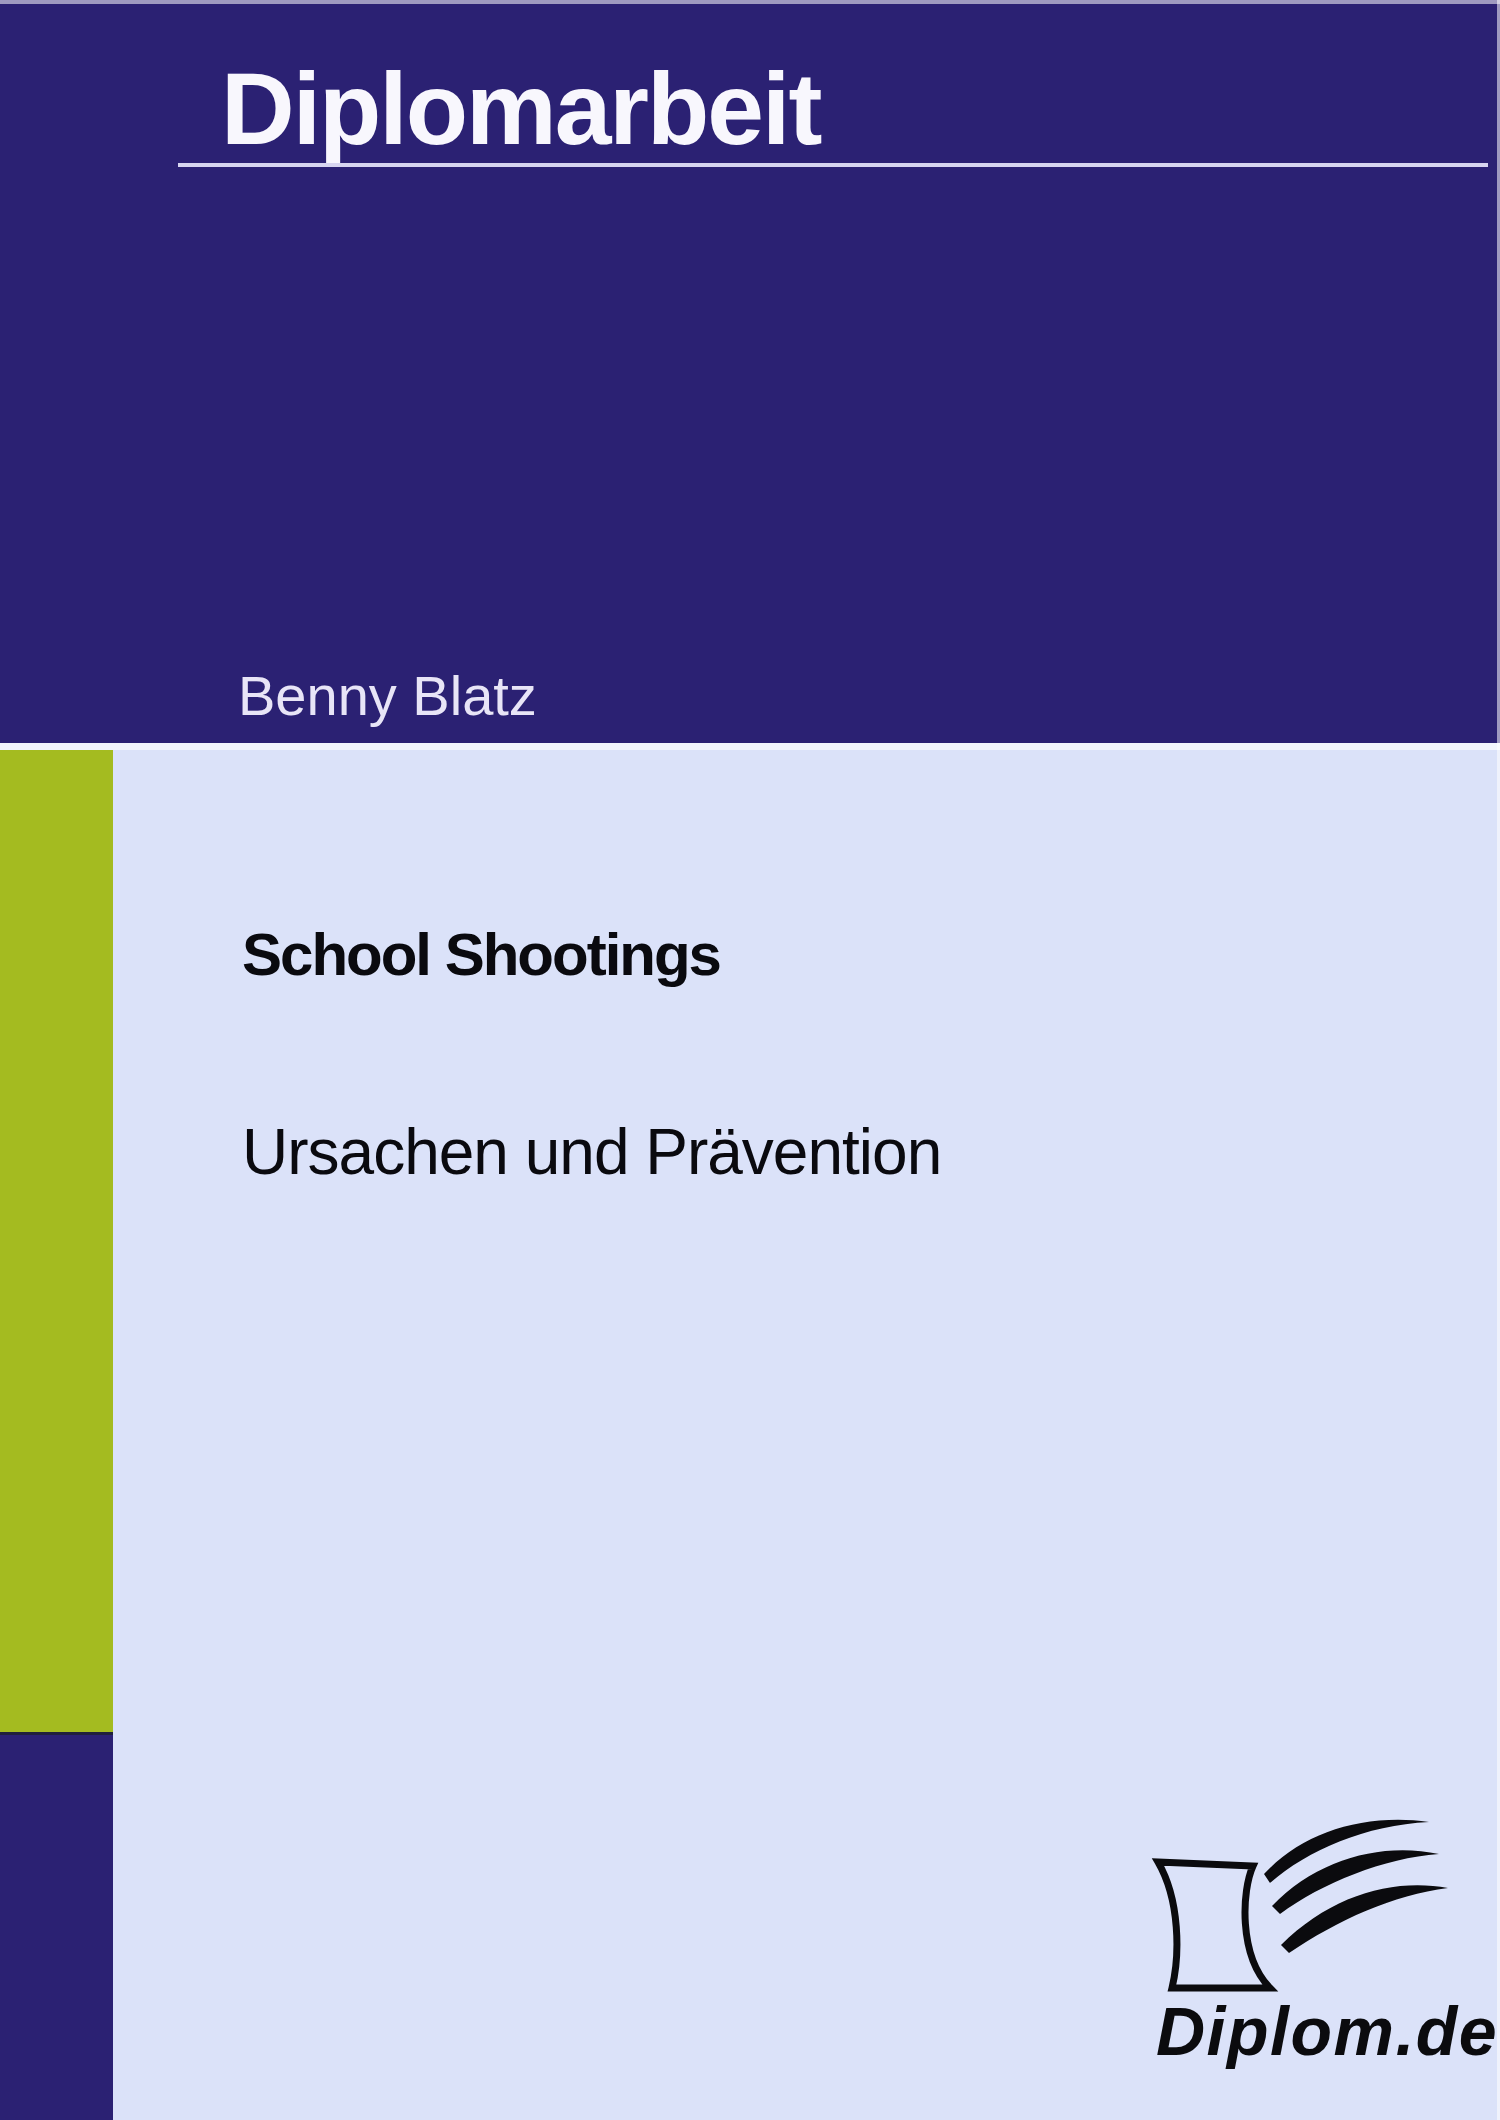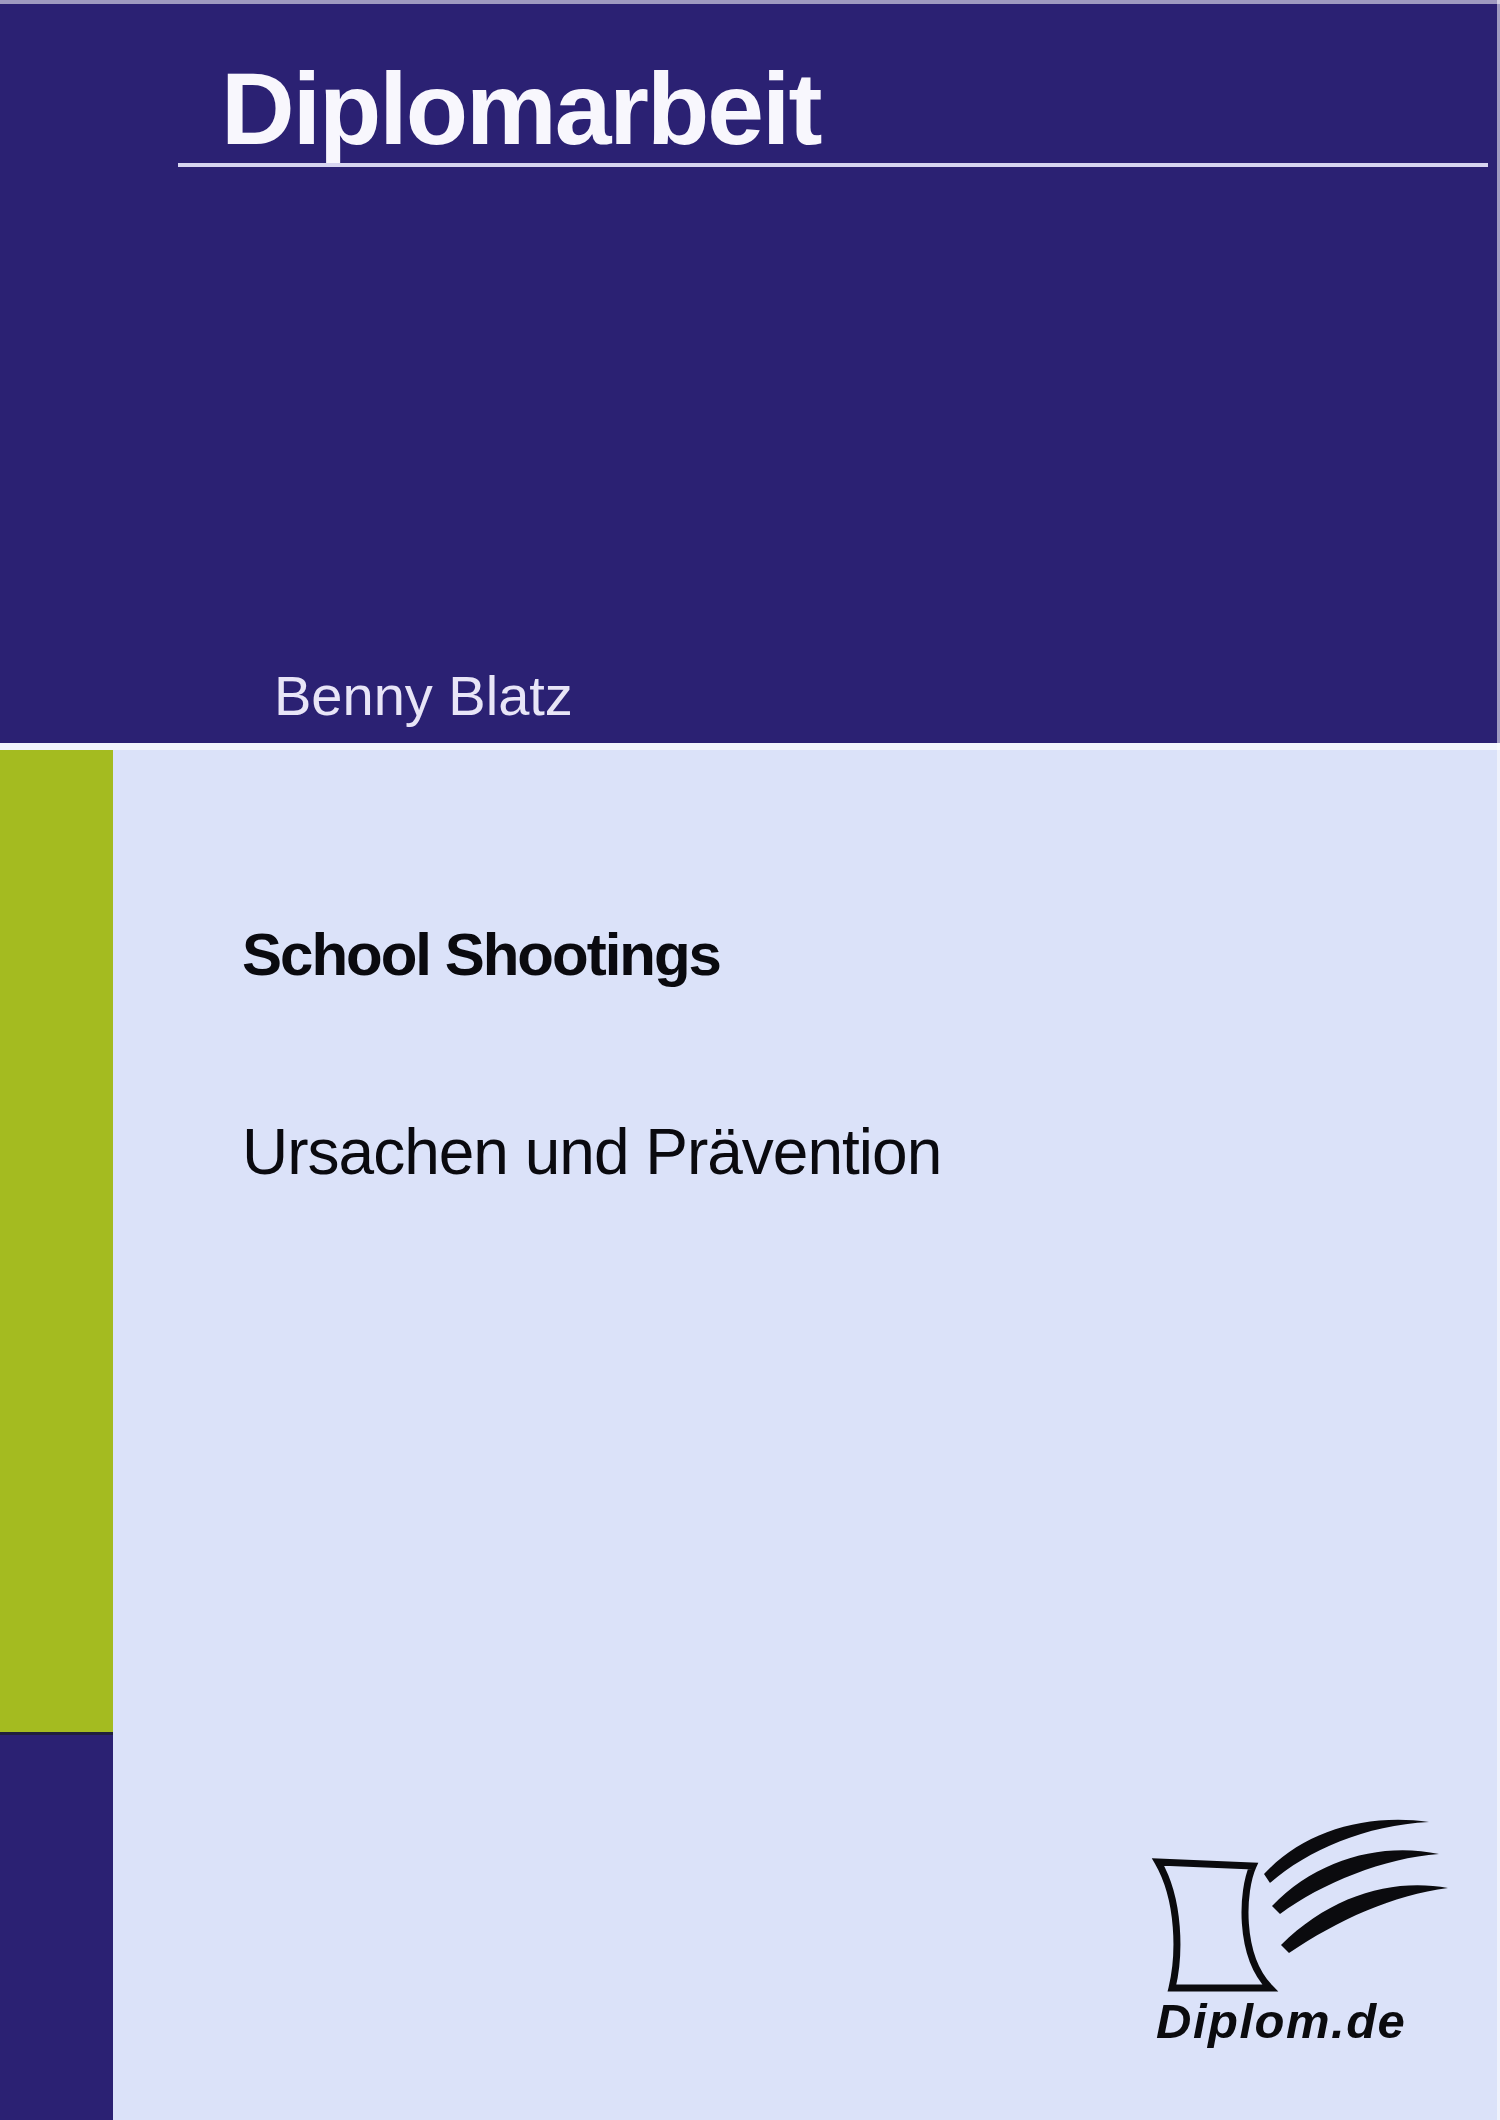--- a/index.html
+++ b/index.html
@@ -39,21 +39,20 @@
     background: var(--underline, #D7D5F0);
   }
   .author-name {
     position: absolute;
     left: 238px; top: 668px;
     font-size: 56px;
     line-height: 1;
     font-weight: 400;
     color: var(--author-text, #E8E5F7);
     white-space: nowrap;
-    margin-left: 36px;
   }
 
   
   .separator {
     position: absolute;
     left: 0; top: 743px;
     width: 1500px; height: 7px;
     background: var(--separator, #F2F5FD);
   }
 
@@ -102,21 +101,21 @@
   
   .publisher-logo {
     position: absolute;
     left: 1150px; top: 1795px;
     width: 300px; height: 265px;
   }
   .logo-mark { position: absolute; left: 0; top: 0; }
   .logo-wordmark {
     position: absolute;
     left: 6px; top: 202px;
-    font-size: 49px;
+    font-size: 68px;
     line-height: 1;
     font-weight: 700;
     font-style: italic;
     letter-spacing: 1.5px;
     color: var(--logo-ink, #0B0B0E);
     white-space: nowrap;
   }
 
   
   .edge-top {

